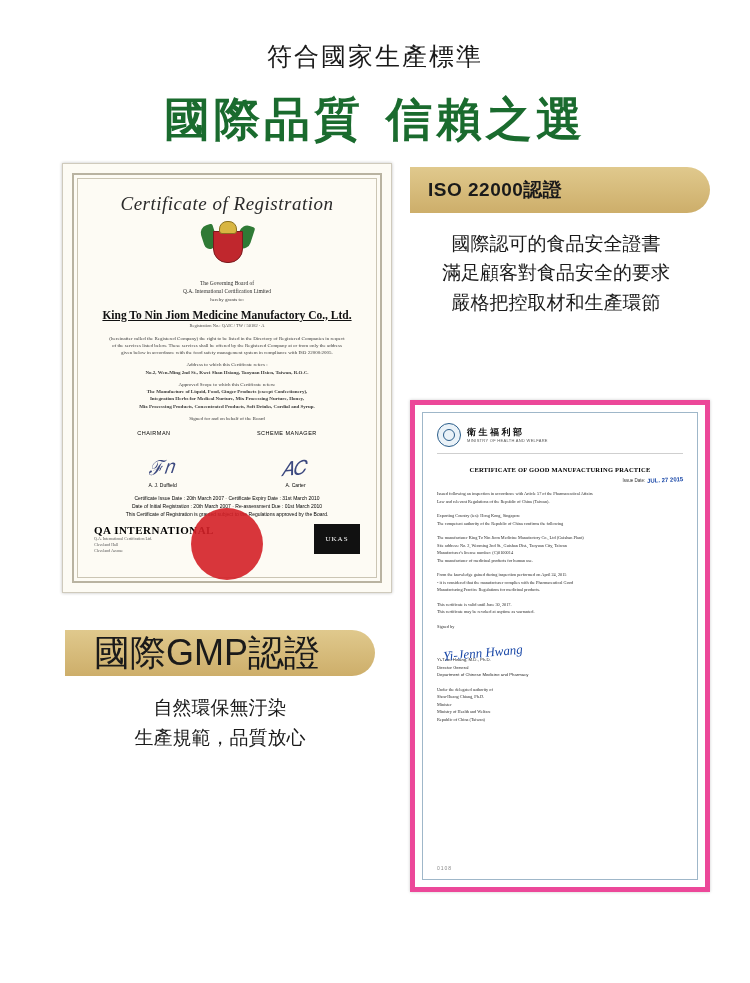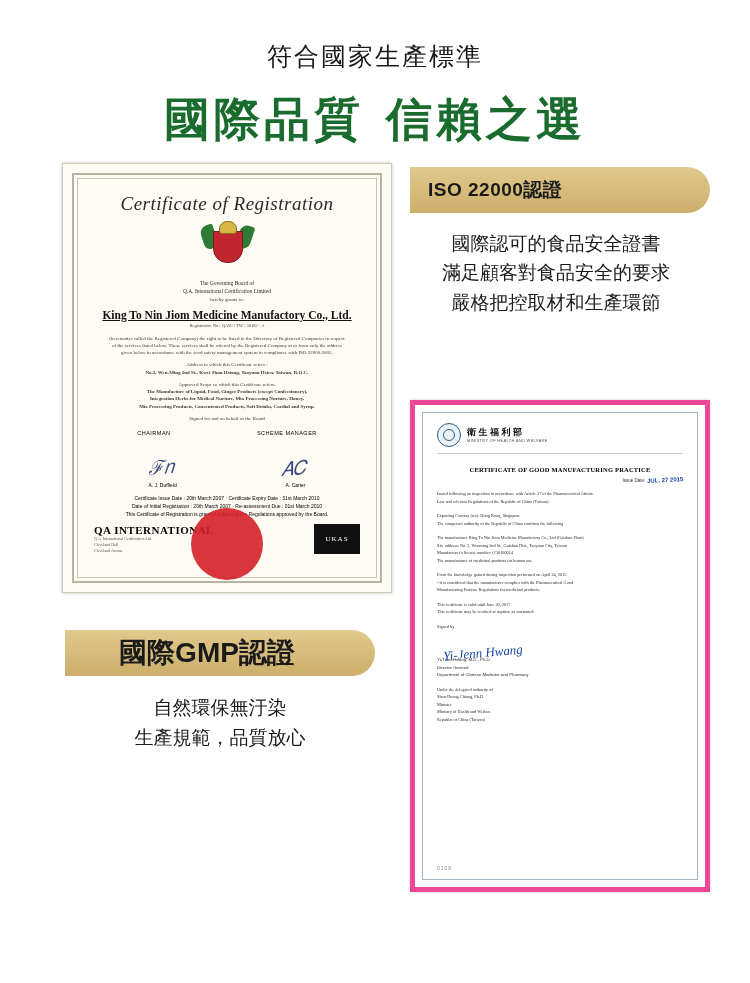--- a/index.html
+++ b/index.html
@@ -239,22 +239,22 @@
     background: linear-gradient(180deg, #e0c98d 0%, #cdae6a 100%);
     border-radius: 0 23px 23px 0;
     display: flex;
     align-items: center;
     justify-content: center;
     box-sizing: border-box;
     padding-right: 26px;
   }
   .banner-gmp span {
     font-family: "Liberation Sans", sans-serif;
-    font-size: 28px;
-    font-weight: bold;
+    font-size: 36px;
+    font-weight: normal;
     color: #1a1a1a;
   }
 
   
   .desc-iso {
     position: absolute;
     left: 396px;
     top: 66px;
     width: 320px;
     font-family: "Liberation Serif", serif;

